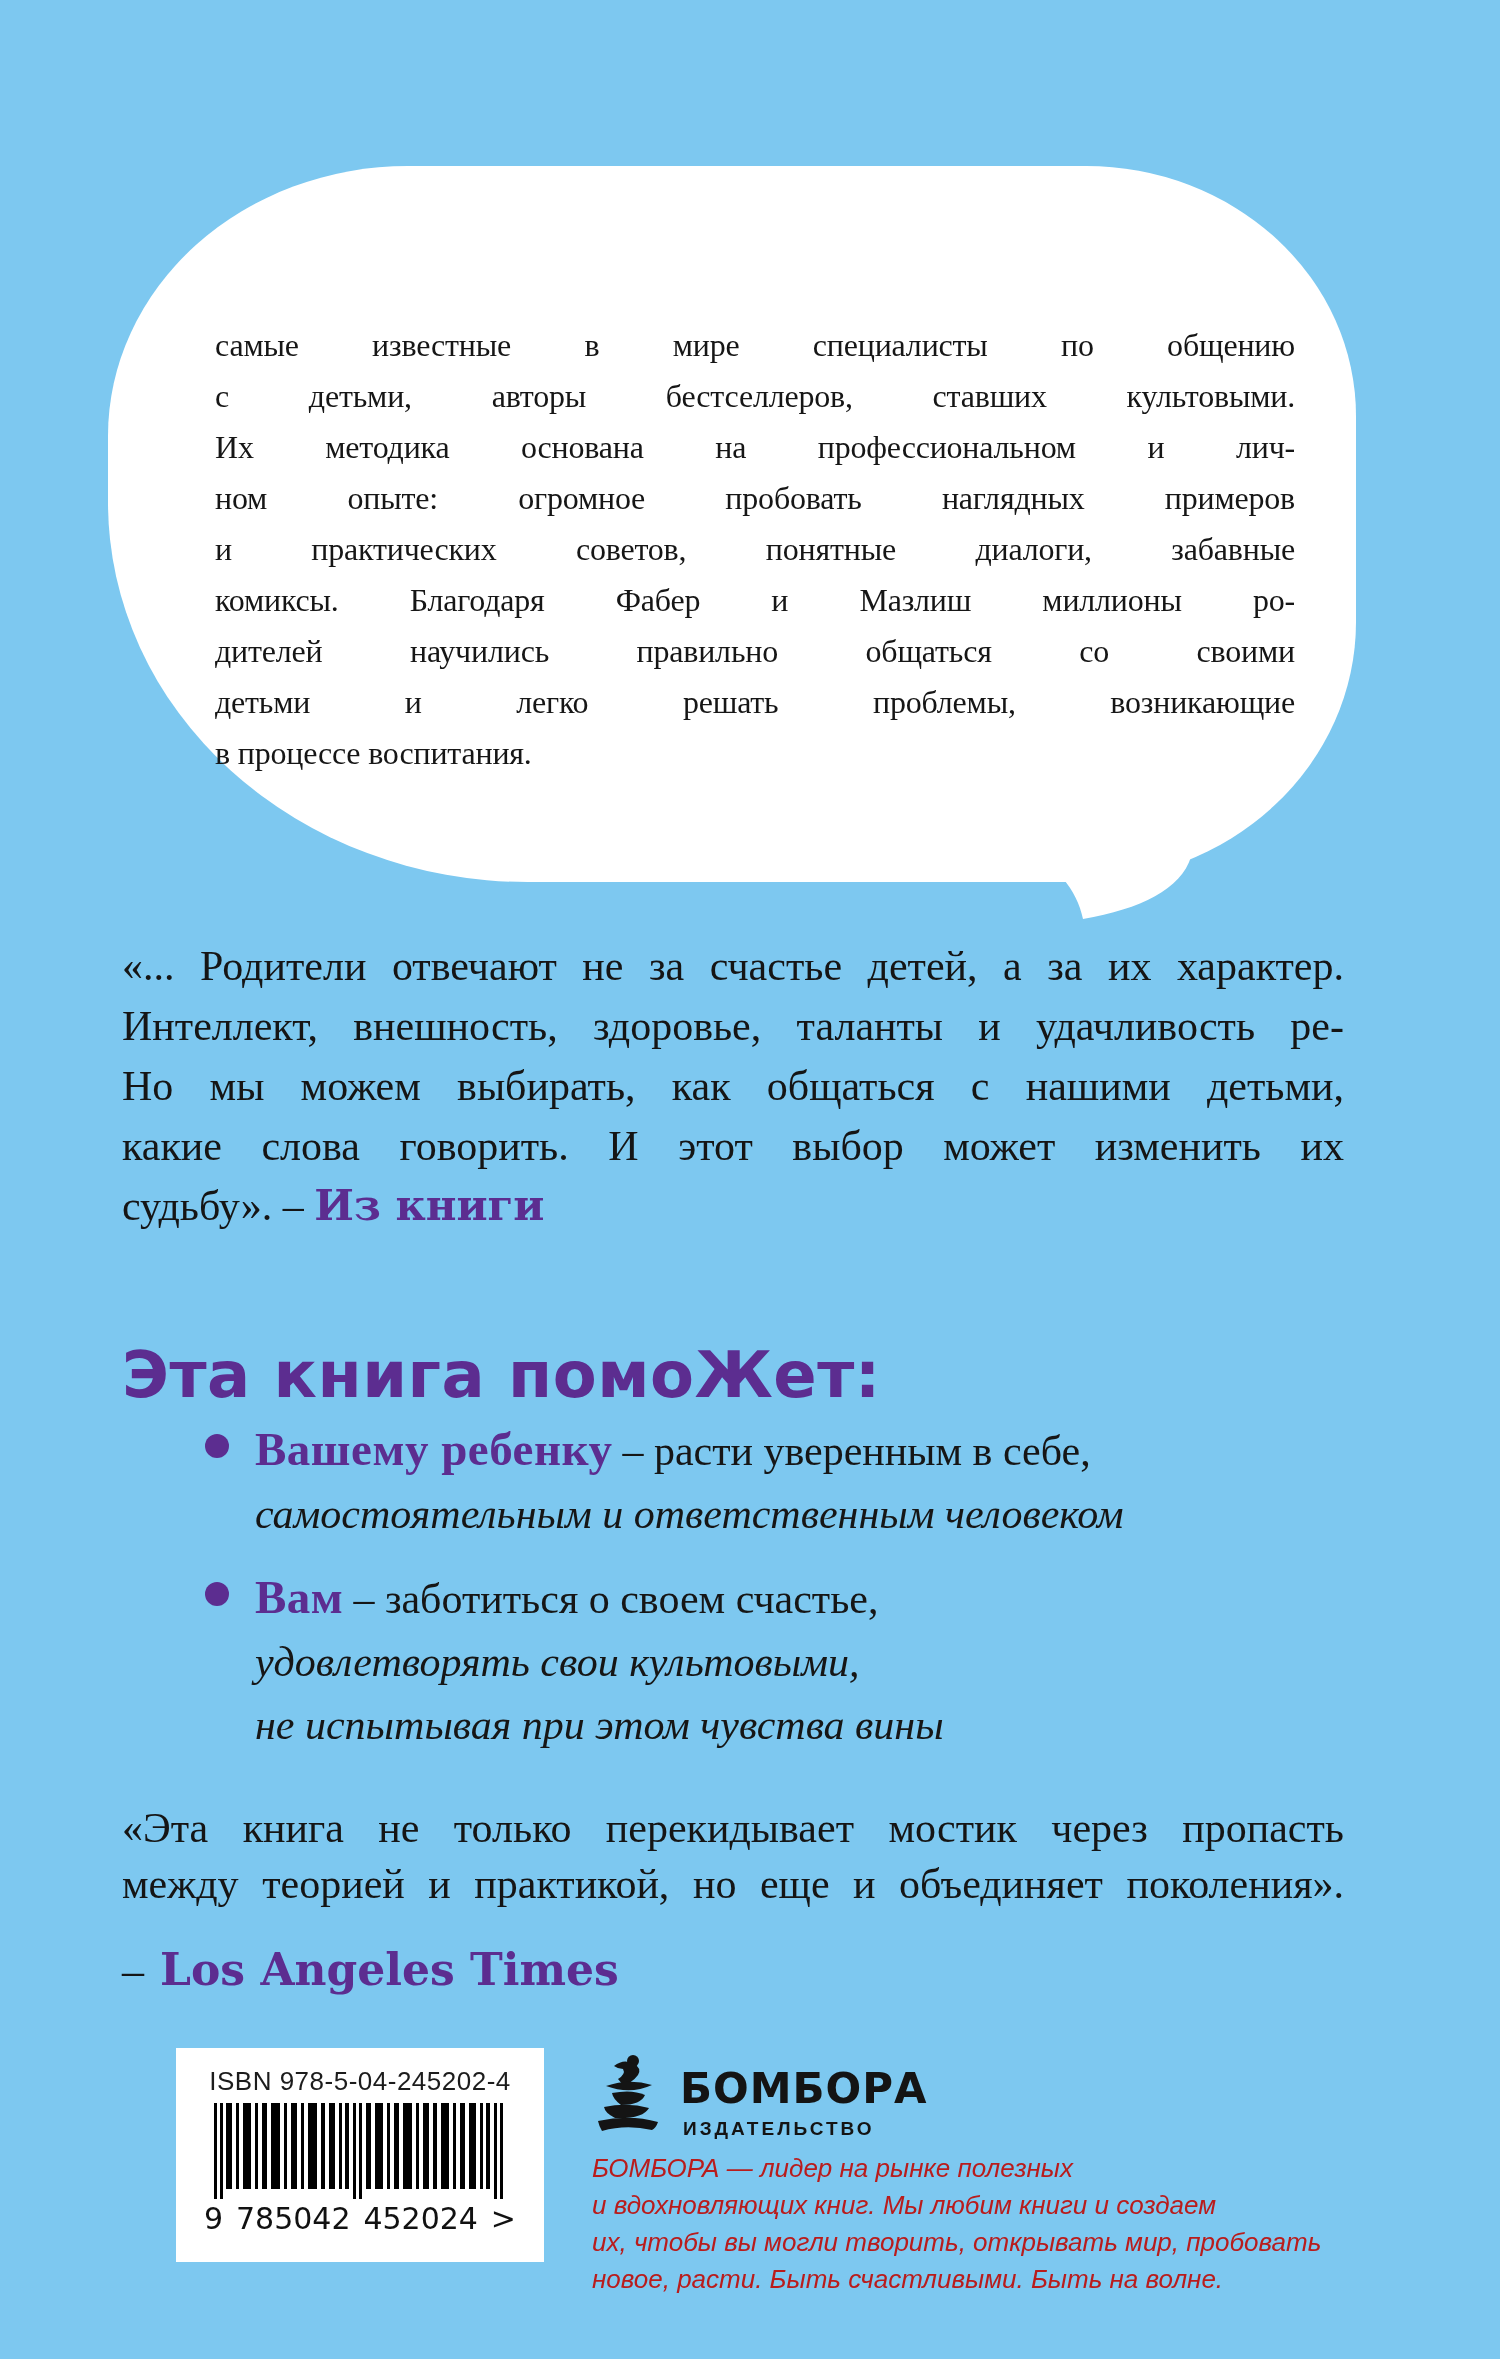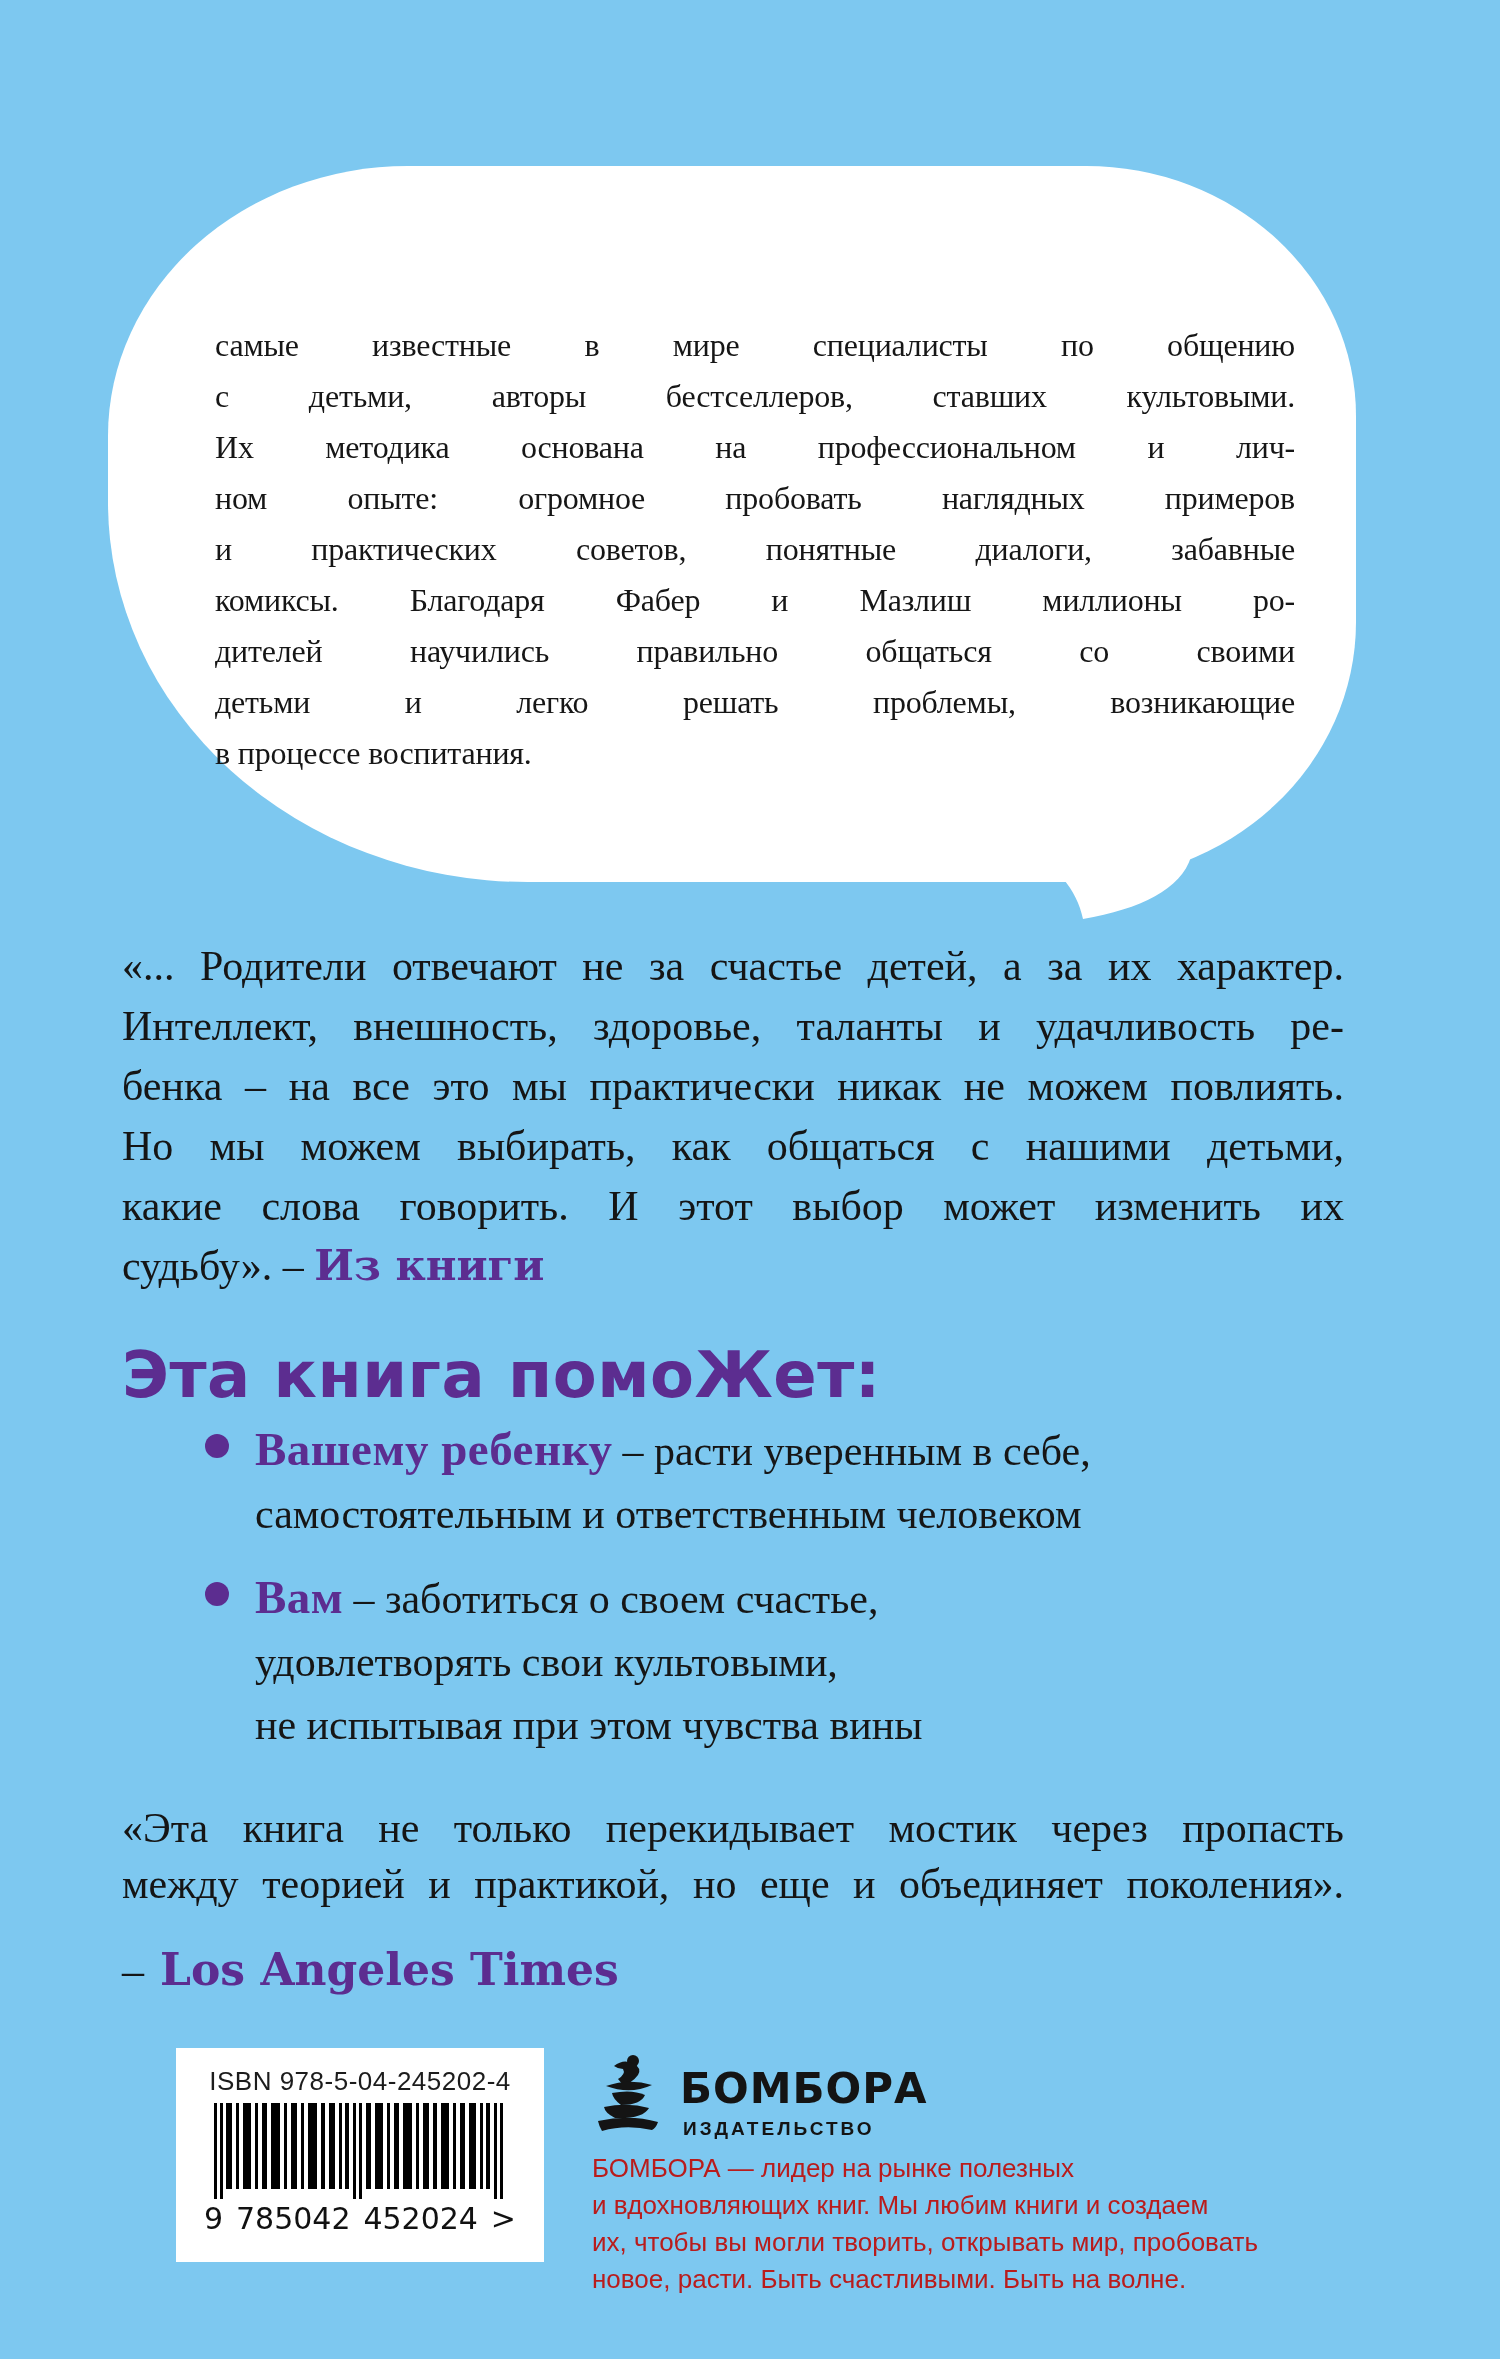--- a/index.html
+++ b/index.html
@@ -26,21 +26,21 @@
   .title .connector { color:#181818; font-size:47px; font-weight:400; padding:0 6px; }
   .title .title-dash { color:#1b9e83; font-size:54px; }
 
   .bubble-body {
     position:absolute; left:215px; top:320px; width:1080px;
     font-size:32px; line-height:51px; color:#161616; letter-spacing:-0.2px;
   }
   .justify-lines .tline { text-align:justify; text-align-last:justify; }
   .justify-lines .tline:last-child { text-align-last:left; }
   .justify-all .tline { text-align:justify; text-align-last:justify; }
-  .plain-lines .tline { text-align:left; }
+  .plain-lines .tline { text-align:left;font-style:italic; }
 
   
   .quote-book {
     position:absolute; left:122px; top:936px; width:1222px;
     font-size:42px; line-height:60px; color:#151515;
   }
   .quote-book .lastline { margin-top:0; line-height:60px; }
   .source-accent {
     font-family:"DejaVu Serif", serif; font-weight:700; color:#5c2d90;
   }
@@ -123,21 +123,20 @@
       <div class="tline">комиксы. Благодаря Фабер и Мазлиш миллионы ро-</div>
       <div class="tline">дителей научились правильно общаться со своими</div>
       <div class="tline">детьми и легко решать проблемы, возникающие</div>
       <div class="tline">в процессе воспитания.</div>
     </div>
 
   <div class="quote-book">
     <div class="justify-all">
         <div class="tline">«... Родители отвечают не за счастье детей, а за их характер.</div>
         <div class="tline">Интеллект, внешность, здоровье, таланты и удачливость ре-</div>
-        <div class="tline">бенка – на все это мы практически никак не можем повлиять.</div>
         <div class="tline">Но мы можем выбирать, как общаться с нашими детьми,</div>
         <div class="tline">какие слова говорить. И этот выбор может изменить их</div>
       </div>
     <div class="lastline">
       <span>судьбу». – </span><span class="source-accent">Из книги</span>
     </div>
   </div>
 
   <div class="helps-heading">Эта книга помоЖет:</div>
 

